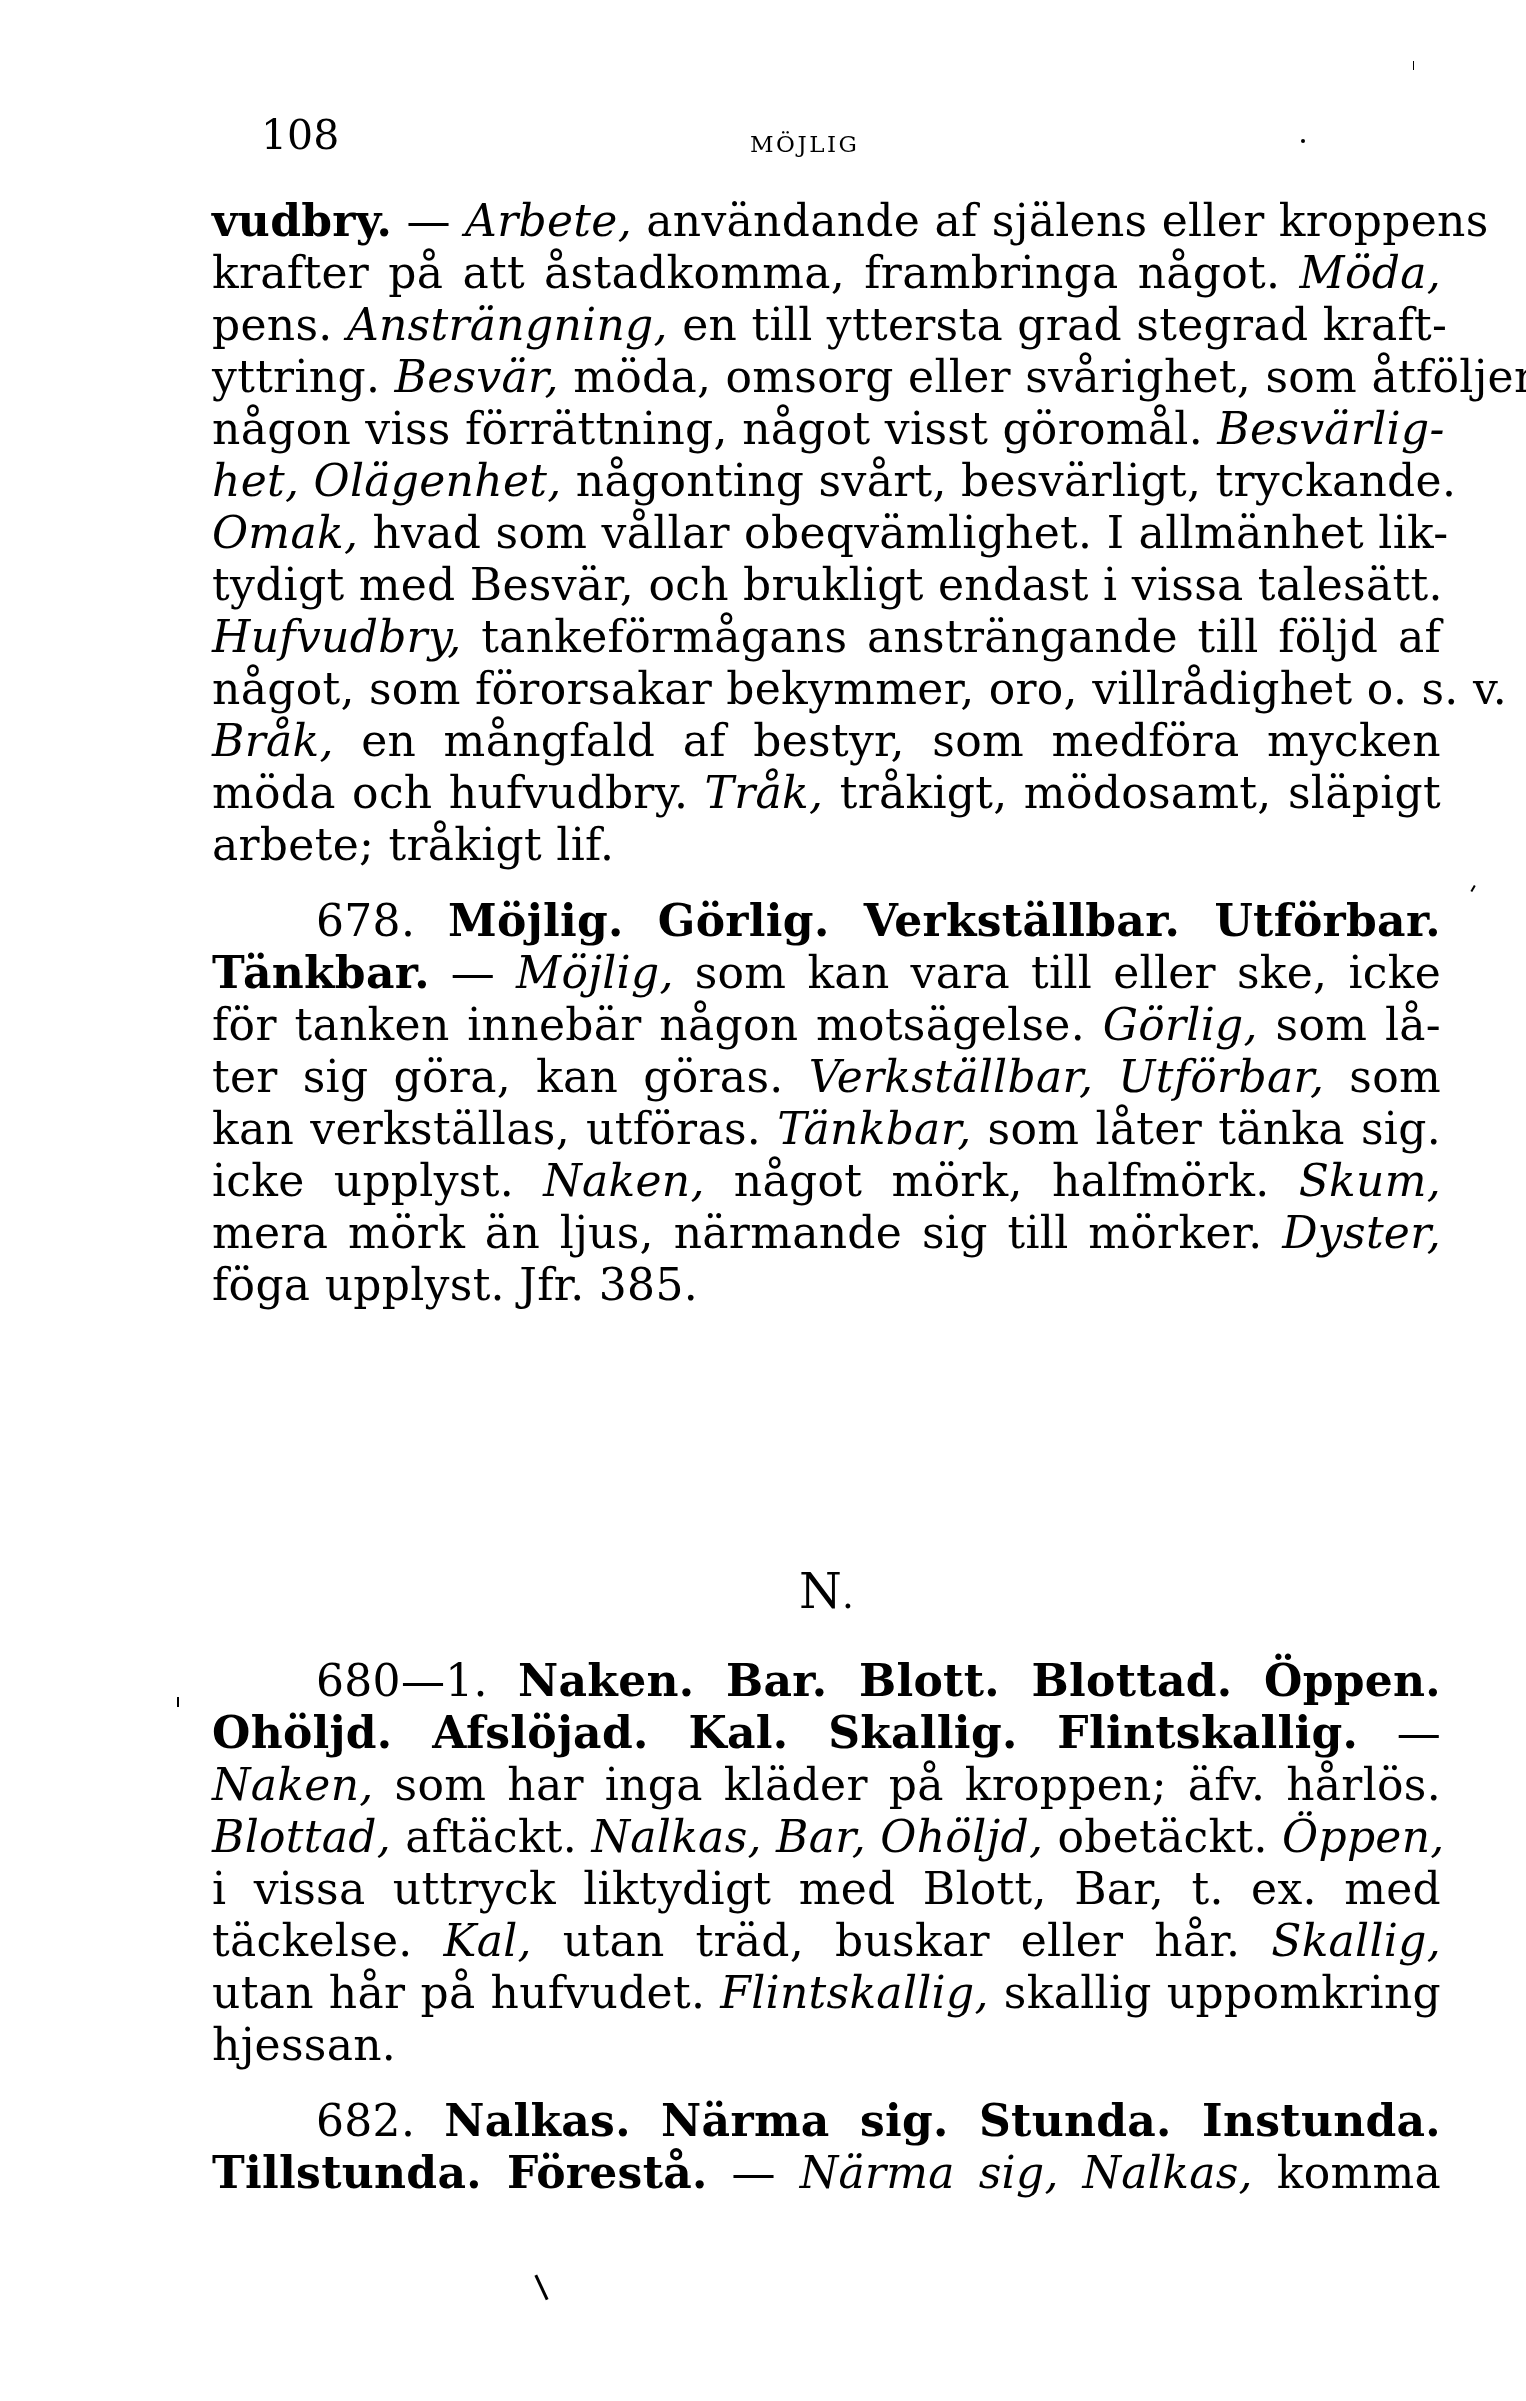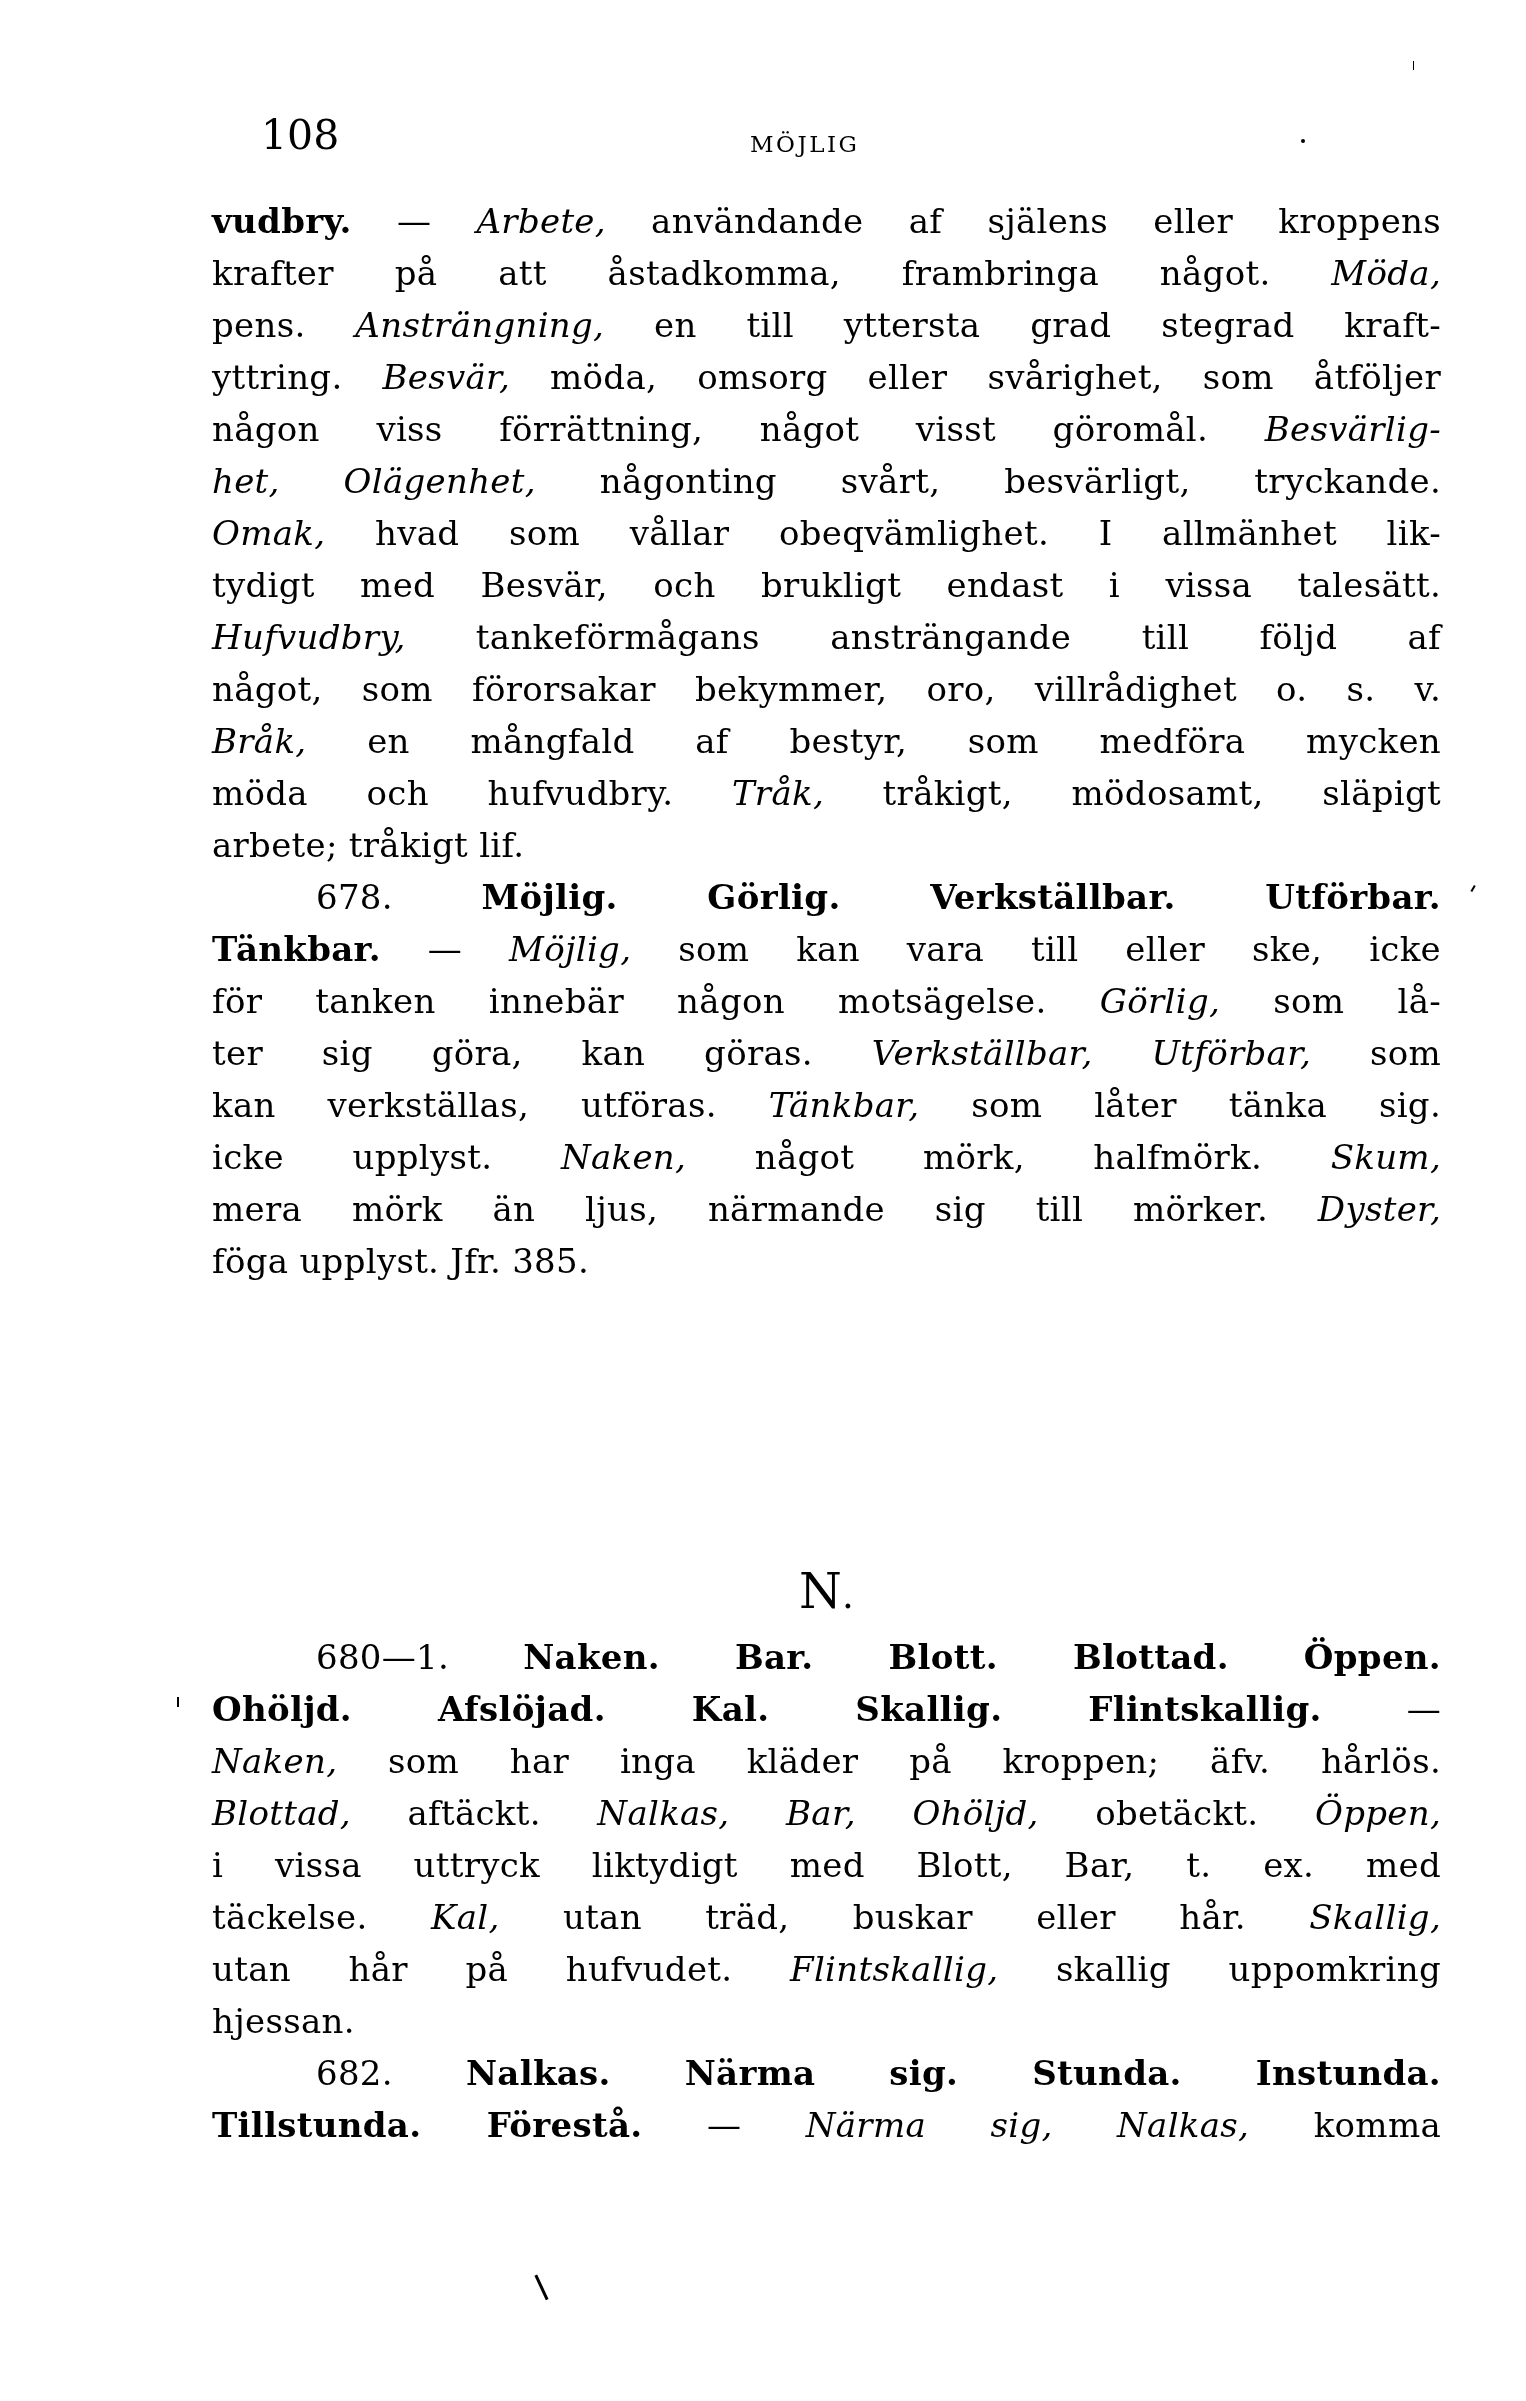--- a/index.html
+++ b/index.html
@@ -3,24 +3,24 @@
 <meta charset="utf-8">
 <style>
   html, body { margin: 0; padding: 0; background: #ffffff; }
   body { width: 1526px; height: 2401px; position: relative; overflow: hidden;
          font-family: "DejaVu Serif", "Liberation Serif", serif; color: #000; }
   .header { position: absolute; top: 108px; left: 0; width: 1526px; height: 55px; }
   .page-number { position: absolute; left: 261px; top: 0; font-size: 41px; line-height: 55px; }
   .running-head { position: absolute; left: 750px; top: 8.6px; font-size: 23px; letter-spacing: 2.5px; line-height: 55px; }
   .stray-dot { position: absolute; left: 1301px; top: 31px; width: 4.3px; height: 4.3px; background:#000; border-radius: 50%; }
   .body-text { position: absolute; left: 212px; top: 195px; width: 1229px; }
-  .line { height: 52px; line-height: 52px; font-size: 34px; white-space: nowrap;
+  .line { height: 52px; line-height: 52px; font-size: 44px; white-space: nowrap;
           text-align: justify; text-align-last: justify; letter-spacing: 0.3px; }
   .line.last { text-align-last: left; }
-  .line.indent { padding-left: 104px; }
+  .line.indent { padding-left: 104px; margin-top: 24px; }
   .line .b { font-weight: bold; }
   .line .i { font-style: italic; }
   .section-letter { position: absolute; left: 799px; top: 1558px; font-size: 49px; line-height: 68px; }
   .section-dot { font-size: 37px; }
   .body-text-2 { position: absolute; left: 212px; top: 1631px; width: 1229px; }
   .mark { position: absolute; background: #000; }
 </style>
 </head>
 <body>
 

